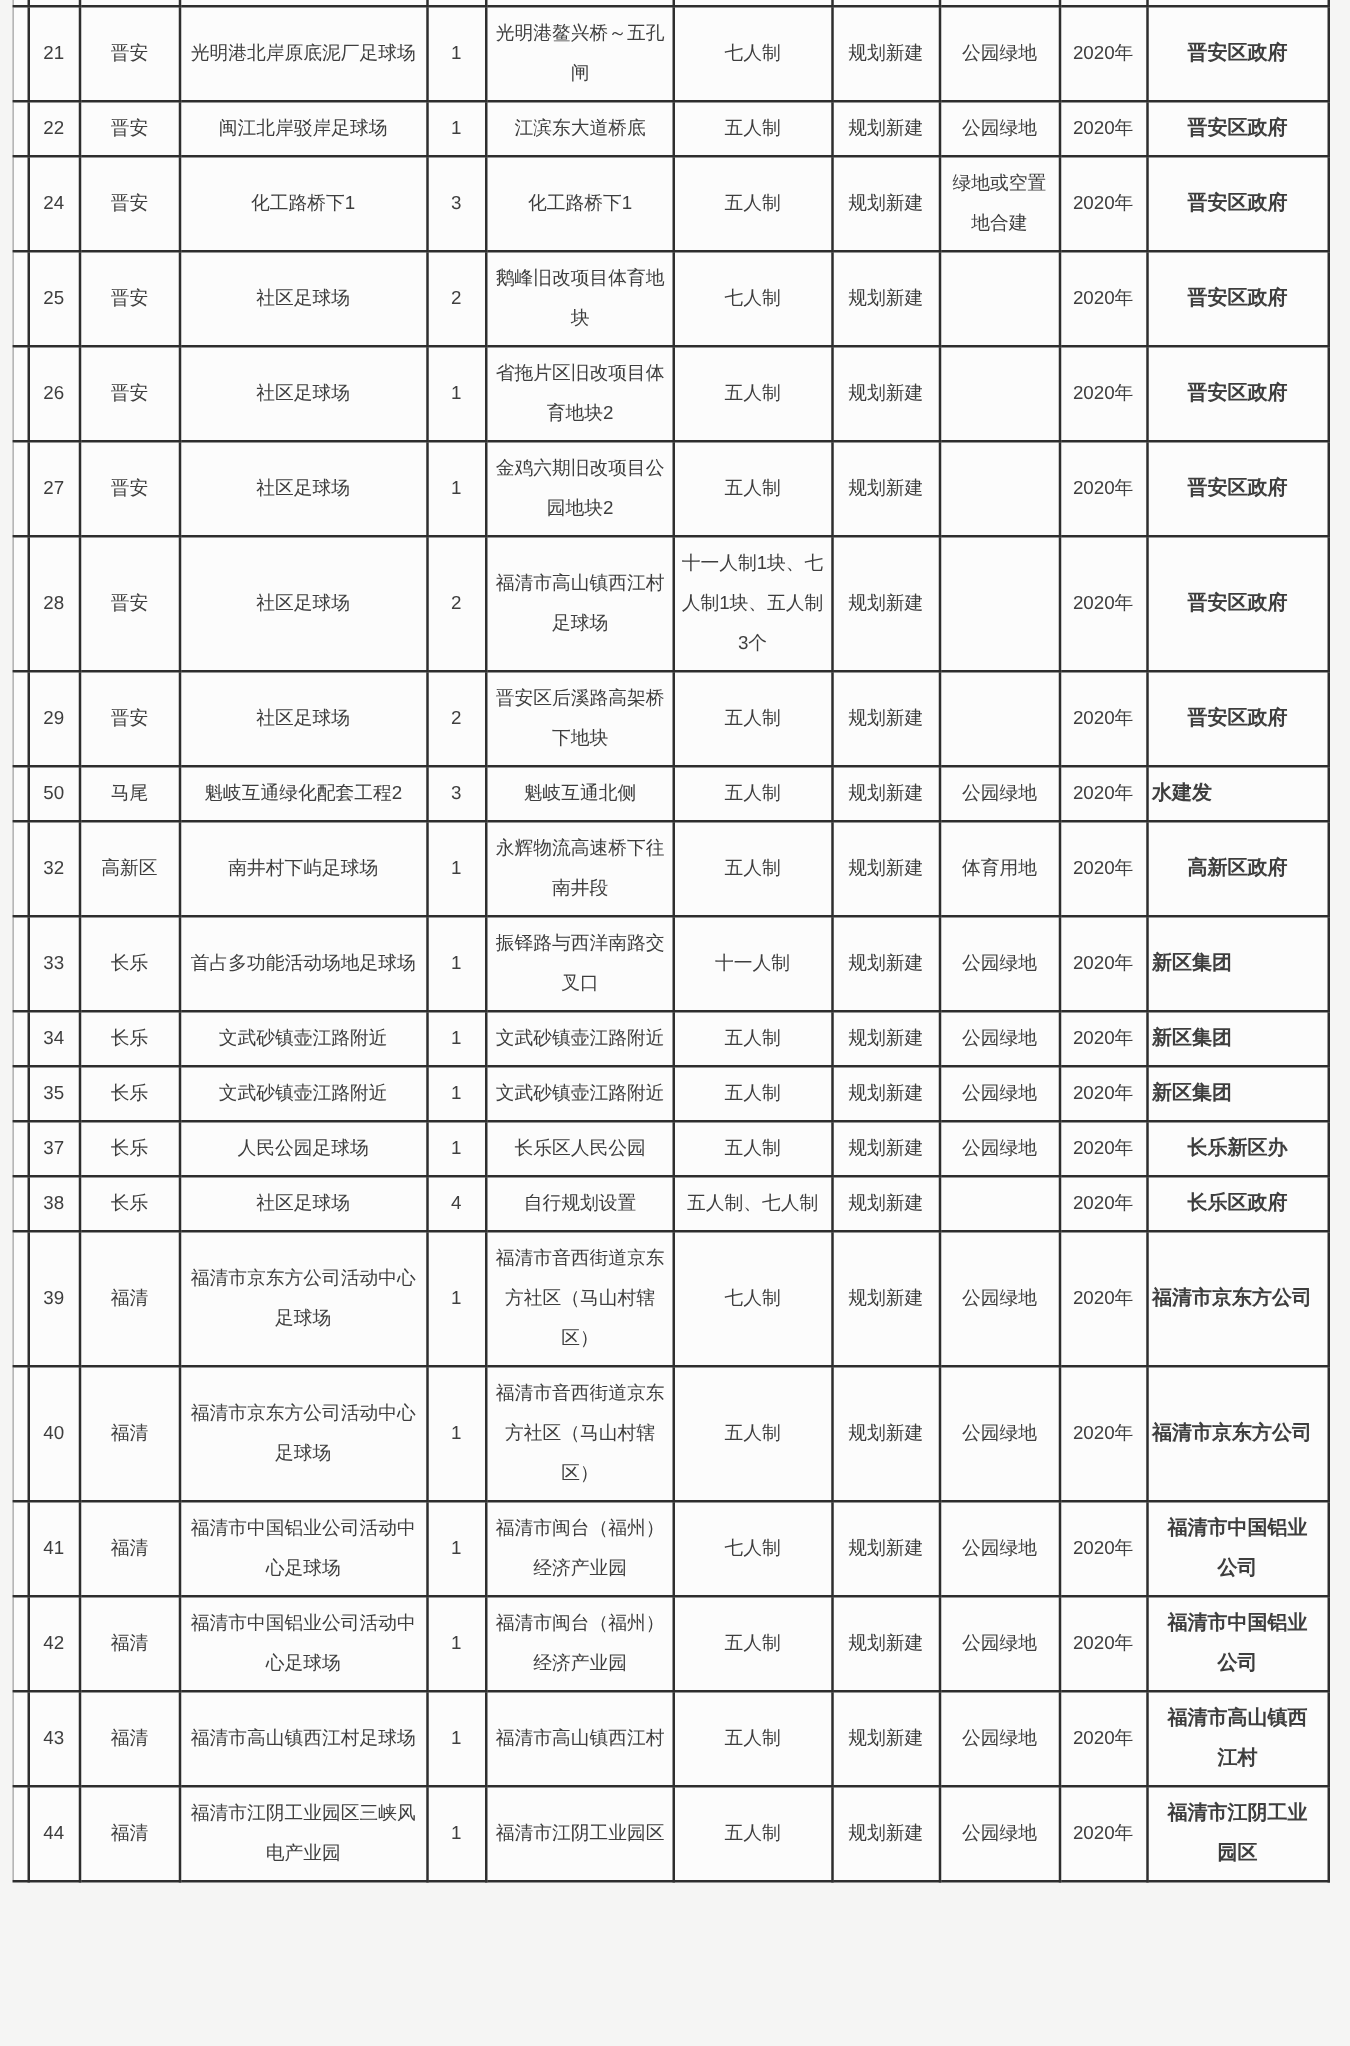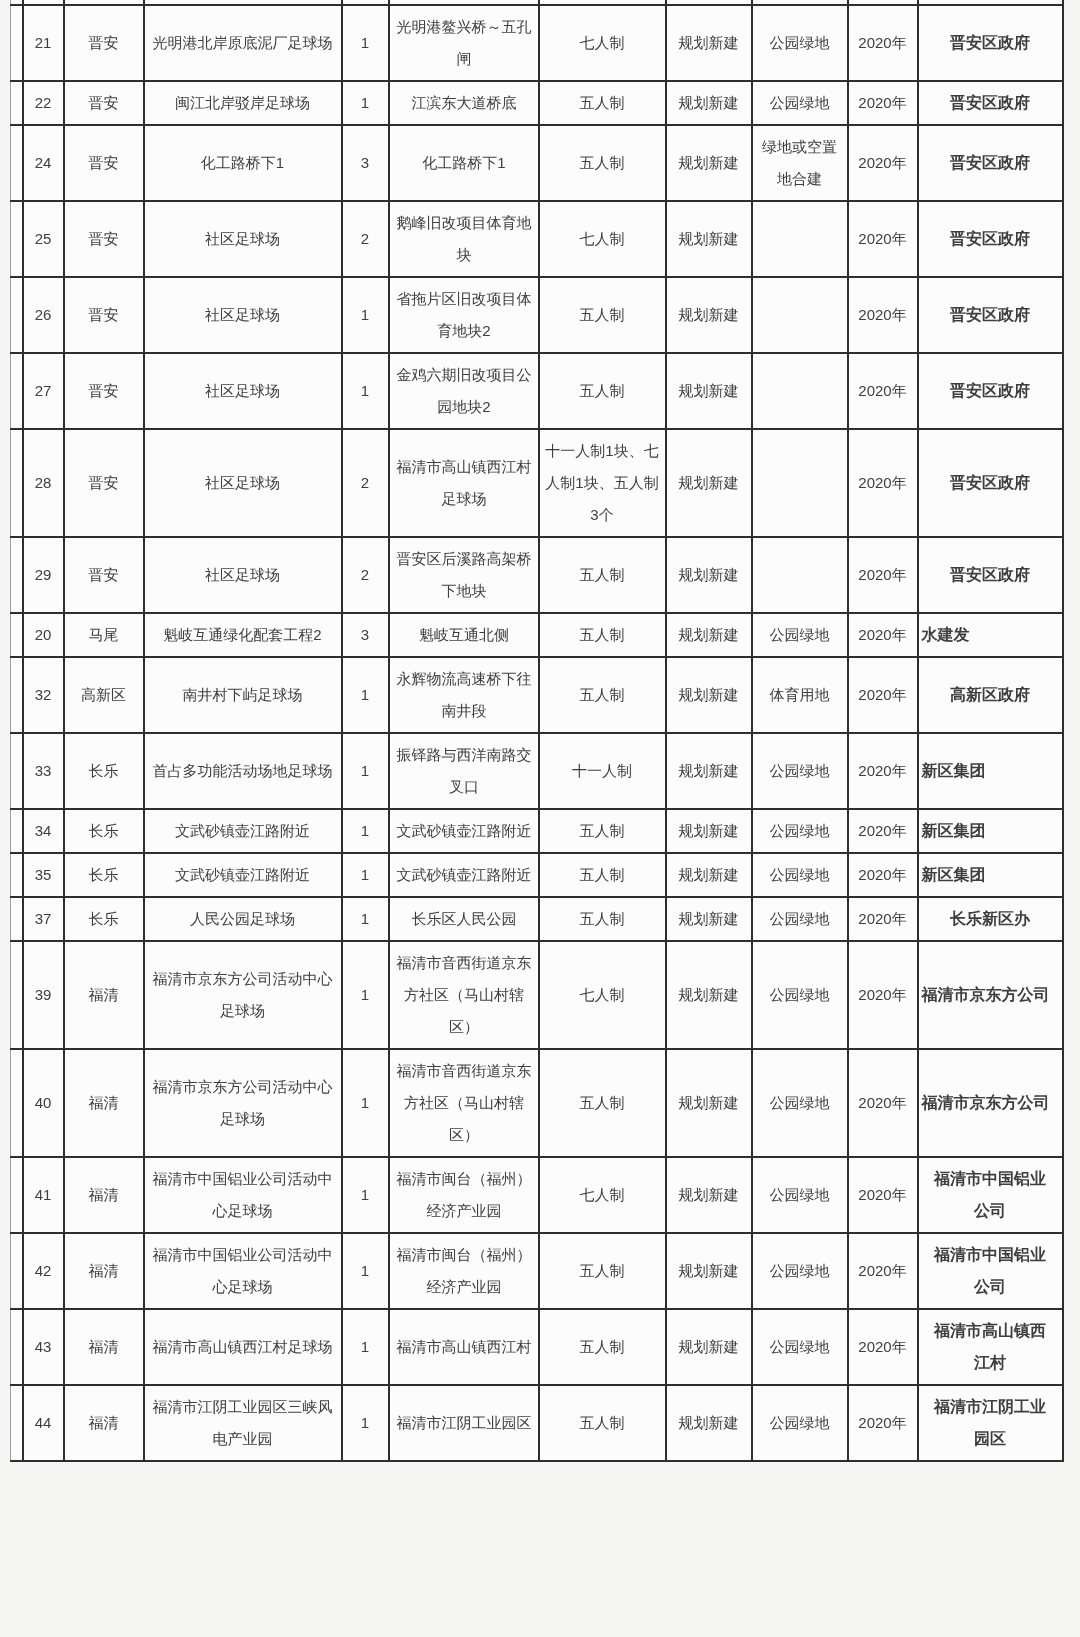--- a/index.html
+++ b/index.html
@@ -194,21 +194,21 @@
     <td>2</td>
     <td class="loc">晋安区后溪路高架桥下地块</td>
     <td>五人制</td>
     <td>规划新建</td>
     <td></td>
     <td>2020年</td>
     <td class="owner">晋安区政府</td>
   </tr>
         <tr>
     <td class="sliver"></td>
-    <td>20</td>
+    <td>50</td>
     <td>马尾</td>
     <td class="name">魁岐互通绿化配套工程2</td>
     <td>3</td>
     <td class="loc">魁岐互通北侧</td>
     <td>五人制</td>
     <td>规划新建</td>
     <td>公园绿地</td>
     <td>2020年</td>
     <td class="owner left">水建发</td>
   </tr>
@@ -269,20 +269,33 @@
     <td>37</td>
     <td>长乐</td>
     <td class="name">人民公园足球场</td>
     <td>1</td>
     <td class="loc">长乐区人民公园</td>
     <td>五人制</td>
     <td>规划新建</td>
     <td>公园绿地</td>
     <td>2020年</td>
     <td class="owner">长乐新区办</td>
+  </tr>
+        <tr>
+    <td class="sliver"></td>
+    <td>38</td>
+    <td>长乐</td>
+    <td class="name">社区足球场</td>
+    <td>4</td>
+    <td class="loc">自行规划设置</td>
+    <td>五人制、七人制</td>
+    <td>规划新建</td>
+    <td></td>
+    <td>2020年</td>
+    <td class="owner">长乐区政府</td>
   </tr>
         <tr>
     <td class="sliver"></td>
     <td>39</td>
     <td>福清</td>
     <td class="name">福清市京东方公司活动中心足球场</td>
     <td>1</td>
     <td class="loc">福清市音西街道京东方社区（马山村辖区）</td>
     <td>七人制</td>
     <td>规划新建</td>

